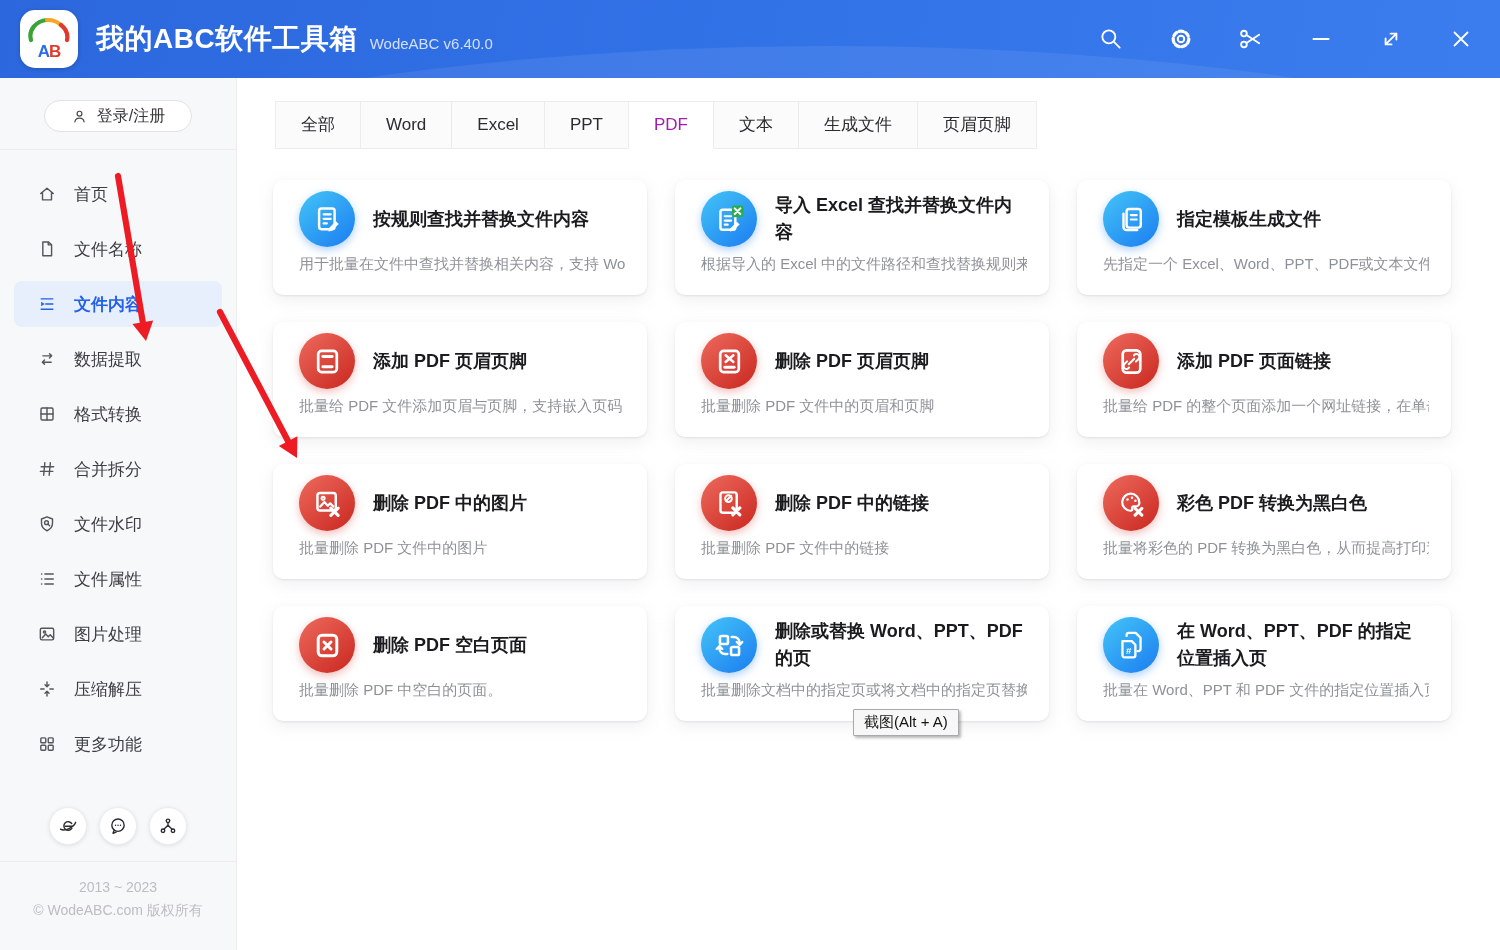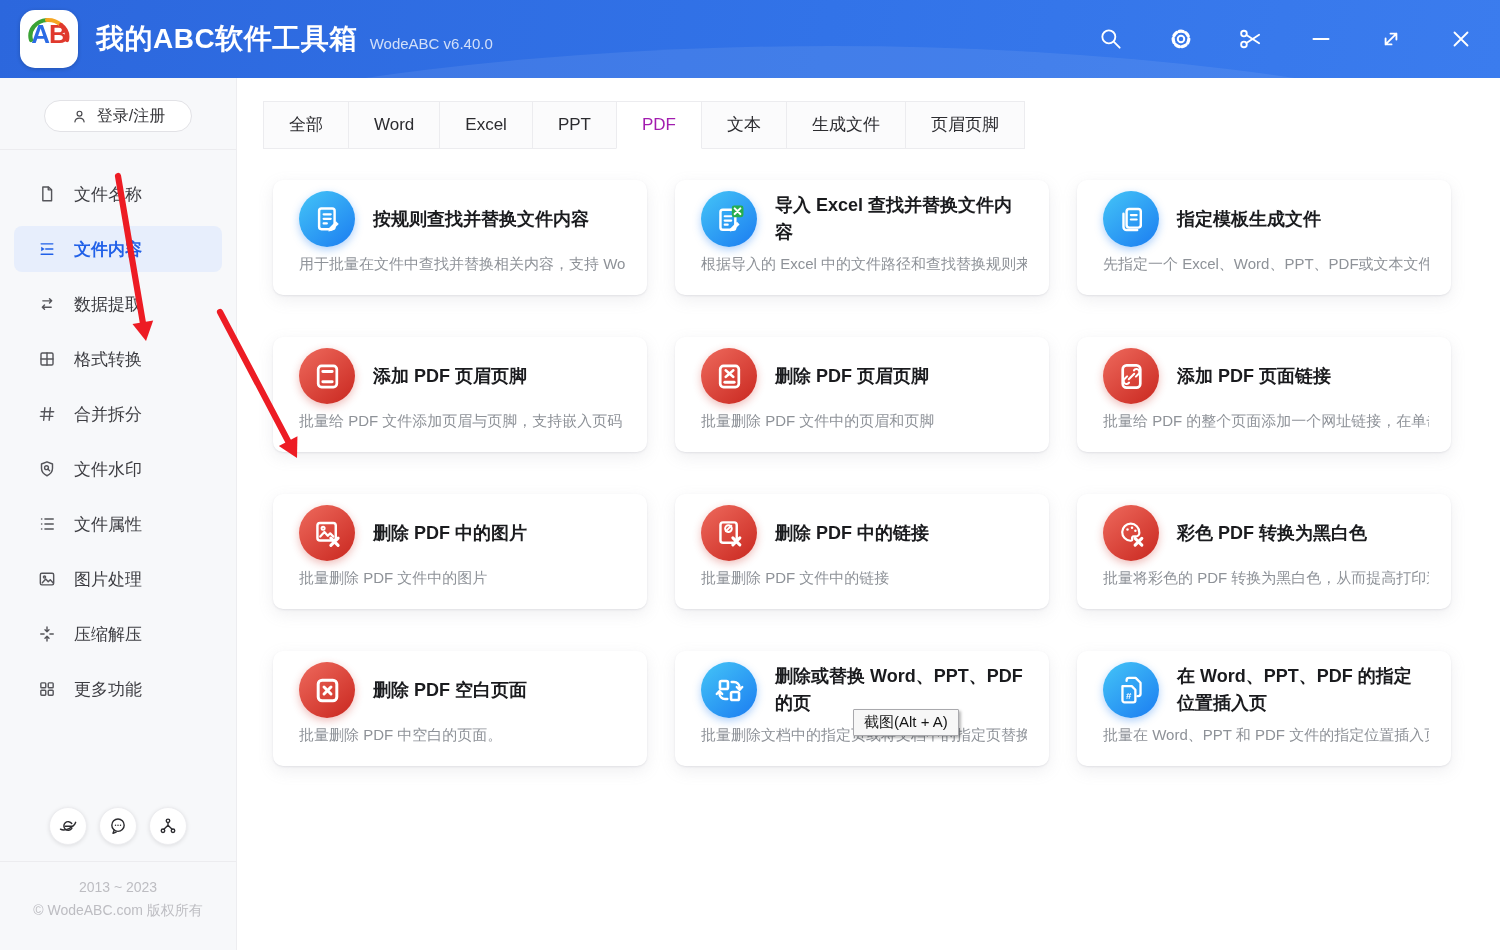--- a/index.html
+++ b/index.html
@@ -14,21 +14,21 @@
   
   .header{position:absolute;top:0;left:0;width:100%;height:78px;overflow:hidden;
           background:linear-gradient(100deg,#2c67dd,#3273e8 55%,#3b7cee);
           display:flex;align-items:center;z-index:5}
   .header .wave{position:absolute;left:-220px;top:46px;width:2100px;height:620px;
           border-radius:50%;background:rgba(255,255,255,.08);pointer-events:none}
   .logo{width:58px;height:58px;border-radius:15px;background:#fff;margin-left:20px;
         position:relative;display:flex;align-items:flex-end;justify-content:center;
         box-shadow:0 1px 4px rgba(0,0,0,.2);flex:0 0 58px}
   .logo .arc{position:absolute;top:6px;left:7px;width:44px;height:28px}
-  .logo-text{font-size:26px;font-weight:800;line-height:1;margin-bottom:21px;letter-spacing:-1px}
+  .logo-text{font-size:17px;font-weight:800;line-height:1;margin-bottom:8px;letter-spacing:-1px}
   .lg0{color:#2b6be4}.lg1{color:#e0392d}
   .app-title{color:#fff;font-size:28px;font-weight:700;margin-left:18px;letter-spacing:.5px;white-space:nowrap}
   .app-version{color:rgba(255,255,255,.78);font-size:15px;margin-left:12px;position:relative;top:4px;white-space:nowrap}
   .header-actions{margin-left:auto;display:flex;align-items:center;gap:44px;padding-right:26px}
   .hicon{width:26px;height:26px;background:none;border:none;padding:0;color:#fff;cursor:pointer}
 
   
   .sidebar{position:absolute;top:78px;left:0;width:237px;bottom:0;background:#f7f8fa;
            border-right:1px solid #ededf0}
   .login-btn{margin:22px auto 0;width:148px;height:32px;border-radius:20px;background:#fff;
@@ -49,25 +49,25 @@
              padding:0;cursor:pointer;color:#2c2c30}
   .foot-icon .icon-box{width:20px;height:20px}
   .foot-divider{border-top:1px solid #ececef;margin-bottom:14px}
   .copyright{color:#bdbdc2;font-size:14px;text-align:center;line-height:23px}
 
   
   .main{position:absolute;top:78px;left:237px;right:0;bottom:0;background:#fff;overflow:hidden}
   .tab-bar{display:flex;margin:23px 0 0 22px}
   .tab{height:48px;line-height:46px;padding:0 25px;border:1px solid #ececef;margin-left:-1px;
        background:#fbfbfc;font-size:17px;color:#2c2c30;cursor:pointer;white-space:nowrap}
-  .tab:first-child{margin-left:4px}
+  .tab:first-child{margin-left:16px}
   .tab.active{background:#fff;color:#a21caf;border-bottom-color:#fff;position:relative;z-index:2}
 
   .cards{margin:31px 0 0 36px;display:grid;grid-template-columns:repeat(3,374px);
-         grid-auto-rows:115px;gap:42px 28px}
+         grid-auto-rows:115px;gap:27px 28px}
   .card{background:#fff;border-radius:10px;overflow:hidden;cursor:pointer;
         box-shadow:0 1px 2px rgba(140,140,155,.18),0 5px 16px rgba(140,140,155,.14);
         padding:10px 22px 0 26px}
   .card-head{display:flex;align-items:center;gap:18px;min-height:58px}
   .card-icon{width:56px;height:56px;border-radius:50%;flex:0 0 56px;color:#fff;
              display:flex;align-items:center;justify-content:center}
   .card-icon svg{width:31px;height:31px}
   .card-icon.blue{background:linear-gradient(140deg,#44c5f7,#1b7cf1);box-shadow:0 3px 8px rgba(27,124,241,.35)}
   .card-icon.red{background:linear-gradient(140deg,#ee6a5d,#c9271f);box-shadow:0 3px 8px rgba(201,39,31,.3)}
   .card-title{font-size:18px;font-weight:700;color:#1a1b1e;line-height:27px}
@@ -151,20 +151,28 @@
           <path d="M5.5 19.5c.6-3.4 3.3-5.2 6.5-5.2s5.9 1.8 6.5 5.2"></path>
         </svg>
     </span>
     <span>登录/注册</span>
   </button>
   <div class="side-divider"></div>
   <div class="nav">
       <div class="nav-item">
         <span class="icon-box ">
           <svg viewBox="0 0 24 24">
+            <path d="M4.5 11.5 12 5l7.5 6.5M6.6 10.2V19h10.8v-8.8"></path>
+          </svg>
+        </span>
+        <span>首页</span>
+      </div>
+      <div class="nav-item">
+        <span class="icon-box ">
+          <svg viewBox="0 0 24 24">
             <path d="M7 3.5h6.8L17.5 7v13H7z"></path>
             <path d="M13.5 3.8V7h3.6"></path>
           </svg>
         </span>
         <span>文件名称</span>
       </div>
       <div class="nav-item active">
         <span class="icon-box ">
           <svg viewBox="0 0 24 24">
             <path d="M5 5.8h14M10.5 12h8.5M5 18.2h14"></path>

